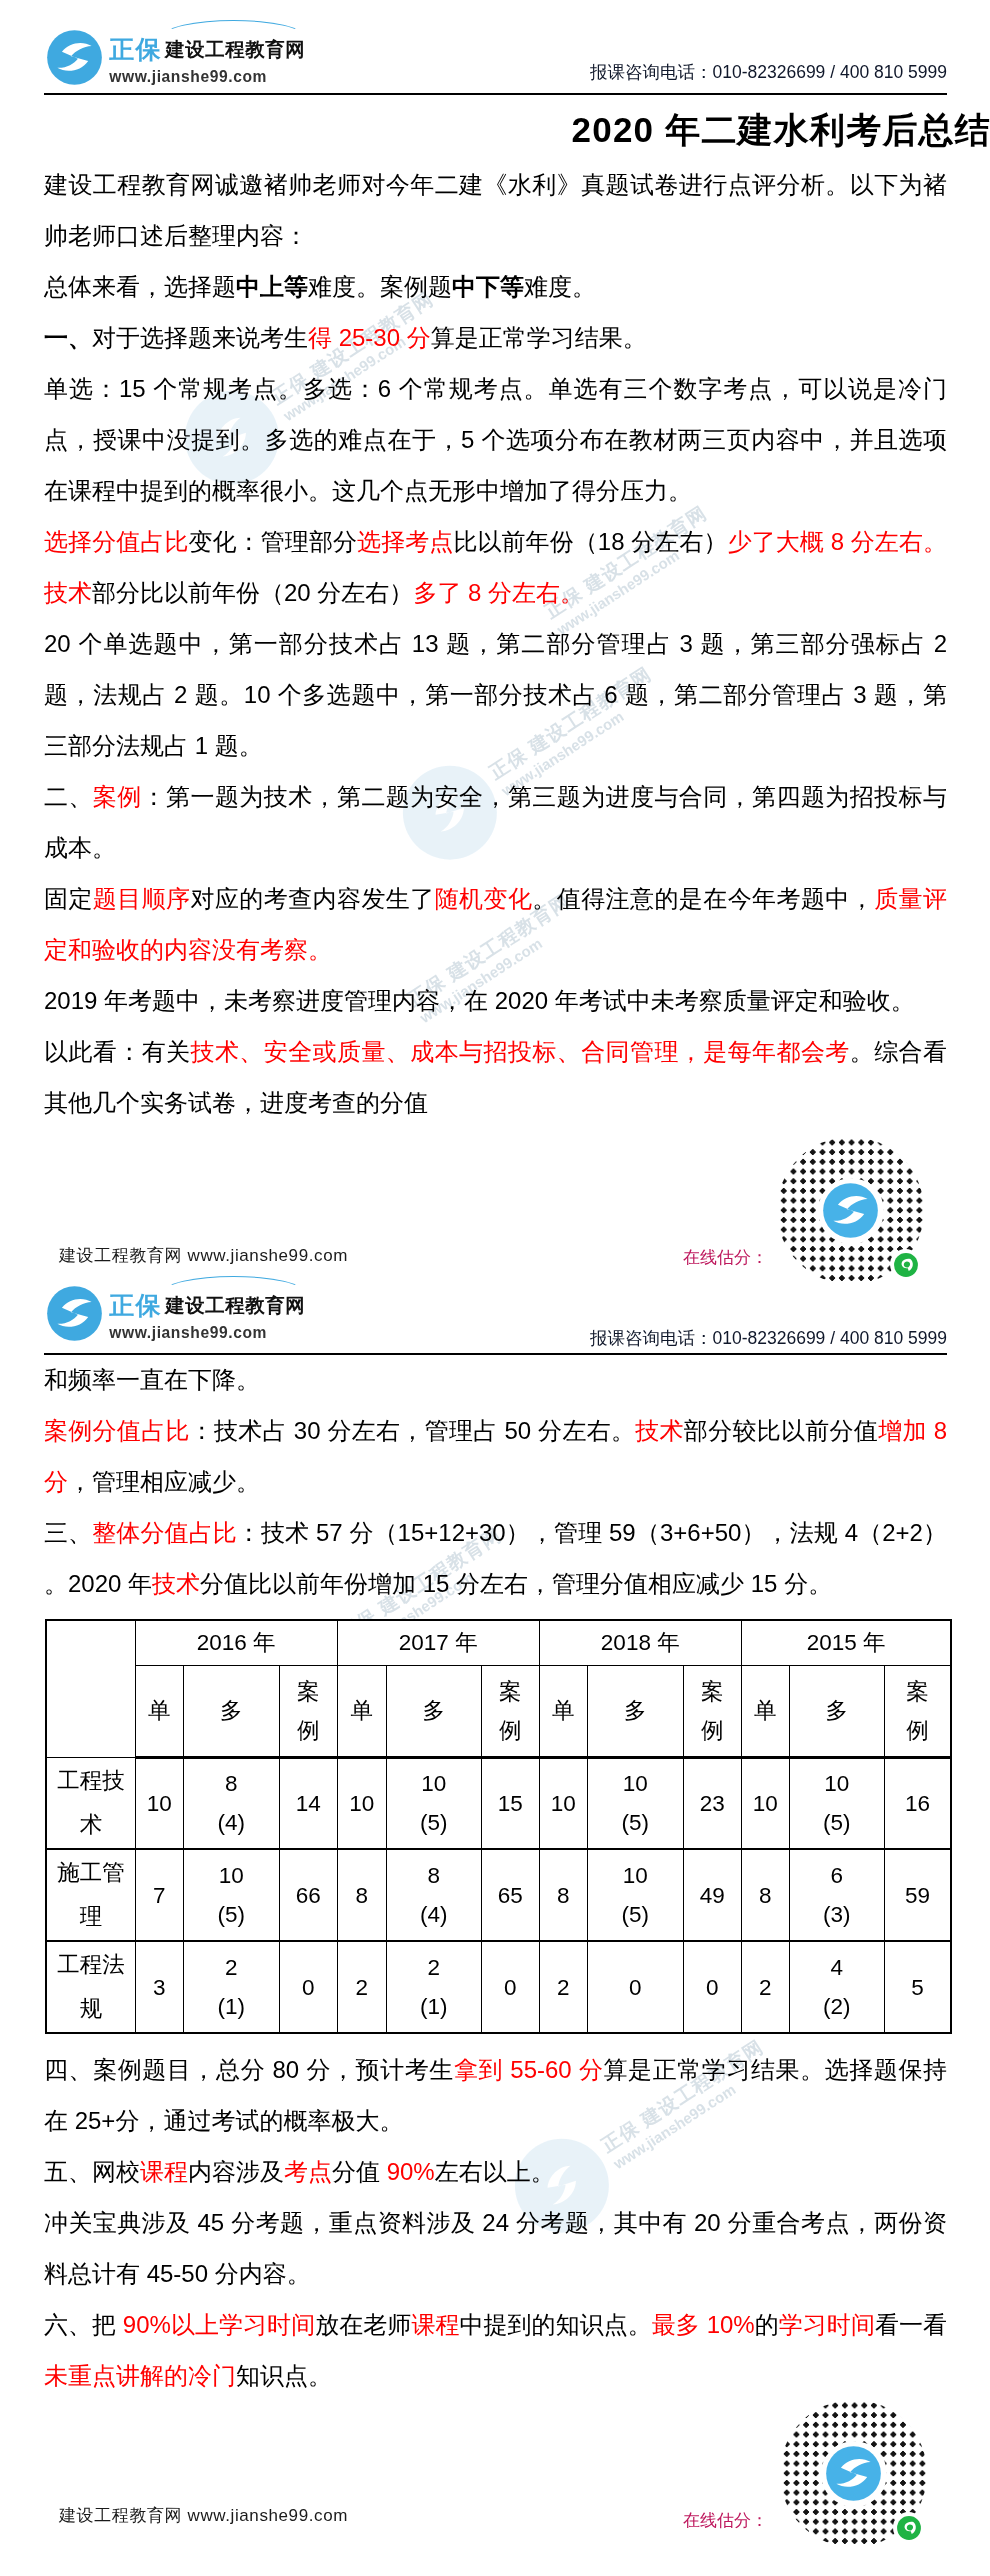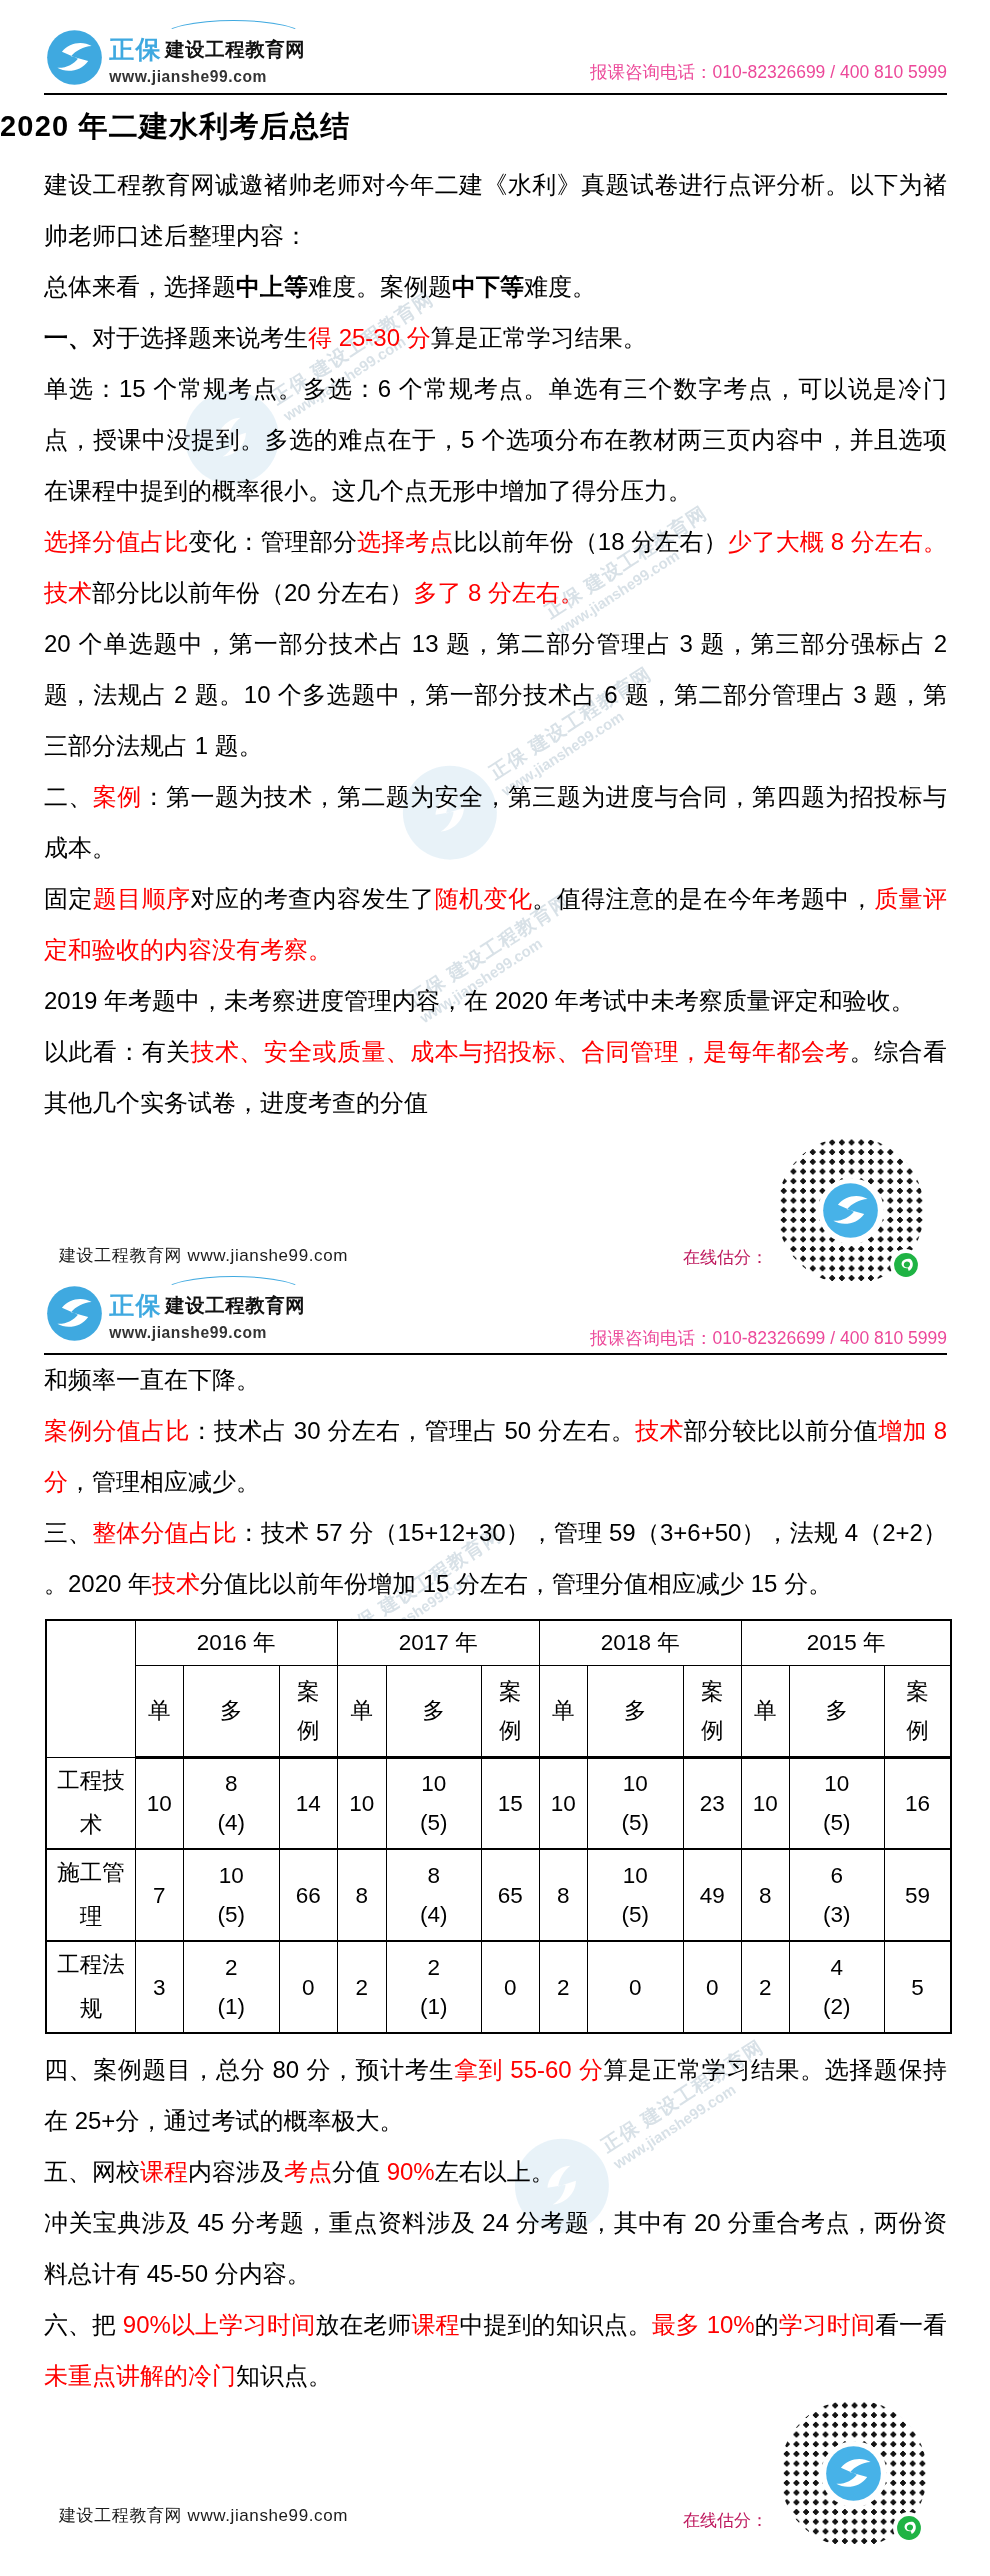--- a/index.html
+++ b/index.html
@@ -26,25 +26,25 @@
   .logo-mark { width:57px; height:57px; flex:none; }
   .logo-mark svg { width:57px; height:57px; }
   .logo-text { position:relative; margin-left:6.2px; padding-top:3.7px; }
   .logo-row { display:flex; align-items:center; }
   .logo-brand { color:#3fa9e0; font-size:25px; font-weight:bold; letter-spacing:1.2px; }
   .logo-org { color:#111; font-size:19.4px; font-weight:bold; margin-left:3.7px; letter-spacing:0.6px; }
   .logo-arc { position:absolute; left:54px; top:-8.7px; width:141px; height:32px;
               border:1.9px solid transparent; border-top-color:#3fa9e0; border-radius:50%; }
   .logo-url { color:#333; font-size:15.6px; font-weight:bold; margin-top:2.5px; letter-spacing:0.6px; }
 
-  .phone { position:absolute; right:44px; font-size:17.5px; color:#ec4899; z-index:2; }
+  .phone { position:absolute; right:44px; font-size:17.5px; color:#0f172a; z-index:2; }
   .rule { position:absolute; left:44px; width:903px; height:1.9px; background:#000; z-index:2; }
 
-  .doc-title { position:absolute; left:0; width:100%; text-align:left;
-               font-size:29px; font-weight:bold; letter-spacing:1.2px; z-index:2; }
+  .doc-title { position:absolute; left:0; width:100%; text-align:right;
+               font-size:35px; font-weight:bold; letter-spacing:1.2px; z-index:2; }
 
   
   .content { position:absolute; left:44px; width:903px; z-index:1; }
   .content p { font-size:24px; line-height:51px; text-align:justify; }
   .seg-n {}
   .seg-b { font-weight:bold; }
   .seg-r { color:#ff0000; }
   .seg-rb { color:#ff0000; font-weight:normal; }
 
   

